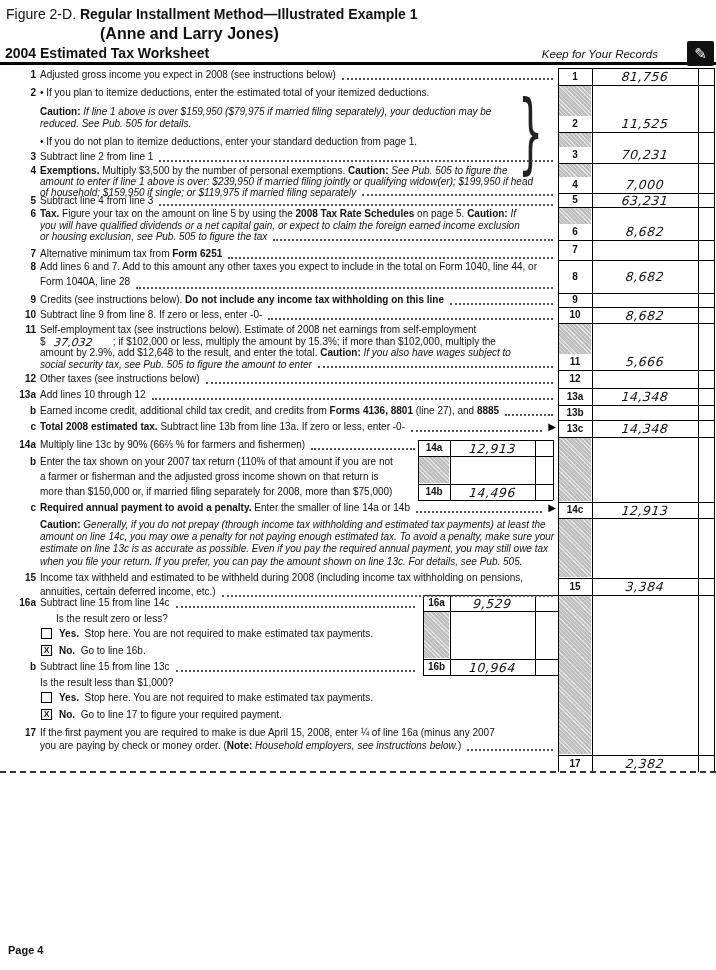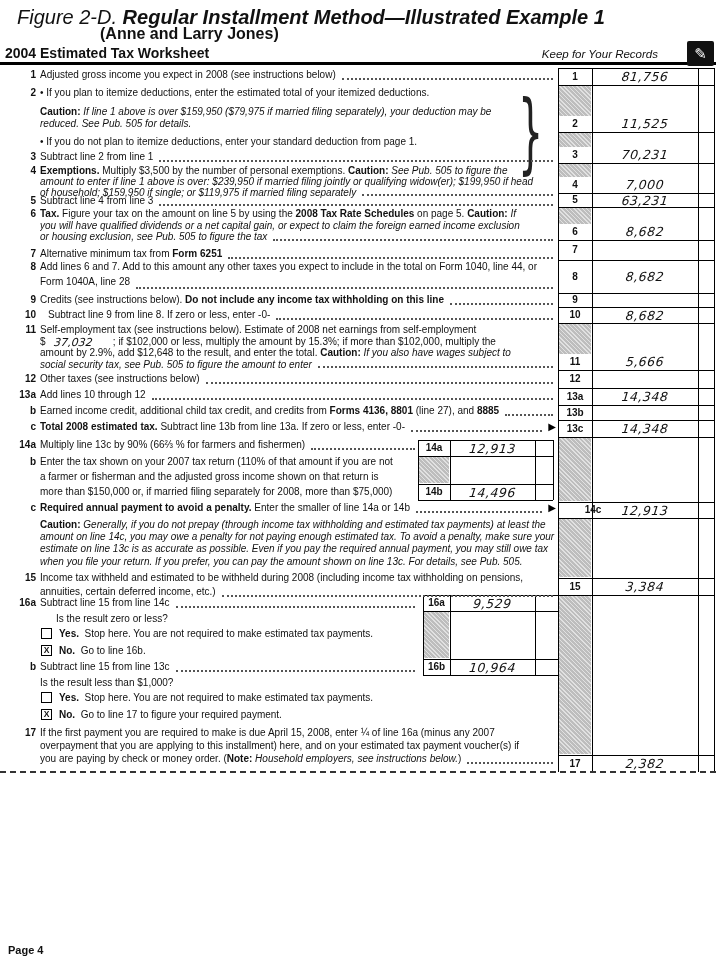--- a/index.html
+++ b/index.html
@@ -1,20 +1,20 @@
 <!DOCTYPE html>
 <html><head>
 <meta charset="utf-8">
 <style>
   html,body{margin:0;padding:0;background:#fff;}
   #page{position:relative;width:716px;height:970px;background:#fff;overflow:hidden;
         font-family:"Liberation Sans", sans-serif;color:#111;}
   .abs{position:absolute;}
   
-  #fig-line{left:17px;top:6px;font-size:20px;white-space:pre;font-style:italic;}
+  #fig-line{left:6px;top:6px;font-size:14px;white-space:pre;}
   #fig-label{font-weight:normal;}
   #fig-title{font-weight:bold;}
   #fig-sub{left:100px;top:25px;font-size:16px;font-weight:bold;}
   #ws-title{left:5px;top:45px;font-size:14px;font-weight:bold;}
   #keep{left:480px;top:48px;width:178px;text-align:right;font-size:11.5px;font-style:italic;}
   #rule{left:0;top:62px;width:716px;height:3px;background:#000;}
   #pencil{left:687px;top:41px;width:27px;height:25px;background:#111;border-radius:2px;
           color:#fff;text-align:center;line-height:25px;font-size:15px;}
   #dashline{left:0;top:771px;width:716px;border-top:2px dashed #333;}
   #pagefoot{left:8px;top:944px;font-size:11px;font-weight:bold;}
@@ -111,21 +111,21 @@
       <div class="cellval" style="position: absolute; left: 592px; top: 307.5px; width: 106px; height: 15px;">8,682</div>
       <div class="shade" style="position: absolute; left: 559px; top: 324px; width: 32px; height: 30px;"></div>
       <div class="cellnum" style="position: absolute; left: 558px; top: 356px; width: 34px; height: 14px;">11</div>
       <div class="cellval" style="position: absolute; left: 592px; top: 354px; width: 106px; height: 16px;">5,666</div>
       <div class="cellnum" style="position: absolute; left: 558px; top: 373px; width: 34px; height: 12px;">12</div>
       <div class="cellnum" style="position: absolute; left: 558px; top: 390.5px; width: 34px; height: 12px;">13a</div>
       <div class="cellval" style="position: absolute; left: 592px; top: 389px; width: 106px; height: 15px;">14,348</div>
       <div class="cellnum" style="position: absolute; left: 558px; top: 406.5px; width: 34px; height: 12px;">13b</div>
       <div class="cellnum" style="position: absolute; left: 558px; top: 422.5px; width: 34px; height: 12px;">13c</div>
       <div class="cellval" style="position: absolute; left: 592px; top: 421px; width: 106px; height: 15px;">14,348</div>
-      <div class="cellnum" style="position: absolute; left: 558px; top: 504px; width: 34px; height: 12px; padding-left: 18px;">14c</div>
+      <div class="cellnum" style="position: absolute; left: 558px; top: 504px; width: 34px; height: 12px;">14c</div>
       <div class="cellval" style="position: absolute; left: 592px; top: 502.5px; width: 106px; height: 15px;">12,913</div>
       <div class="cellnum" style="position: absolute; left: 558px; top: 580.5px; width: 34px; height: 12px;">15</div>
       <div class="cellval" style="position: absolute; left: 592px; top: 579px; width: 106px; height: 15px;">3,384</div>
       <div class="cellnum" style="position: absolute; left: 558px; top: 757.5px; width: 34px; height: 12px;">17</div>
       <div class="cellval" style="position: absolute; left: 592px; top: 756px; width: 106px; height: 15px;">2,382</div>
       <div class="hl" style="position: absolute; left: 418px; top: 440px; width: 135px; height: 1px;"></div>
       <div class="hl" style="position: absolute; left: 418px; top: 456px; width: 135px; height: 1px;"></div>
       <div class="hl" style="position: absolute; left: 418px; top: 484px; width: 135px; height: 1px;"></div>
       <div class="hl" style="position: absolute; left: 418px; top: 500px; width: 135px; height: 1px;"></div>
       <div class="vl" style="position: absolute; left: 418px; top: 440px; width: 1px; height: 60px;"></div>
@@ -246,21 +246,21 @@
       <div class="numlab" style="left: 13px; top: 294px;">9</div>
       <div class="blk" style="position: absolute; left: 40px; top: 294px; width: 516px; height: 12.8px;">
         <div class="bline" style="height: 12.8px;">
           <span class="sn">Credits (see instructions below). </span>
           <span class="sb">Do not include any income tax withholding on this line</span>
           <span class="lead"></span>
         </div>
       </div>
       <div class="numlab" style="left: 13px; top: 309px;">10</div>
       <div class="blk" style="position: absolute; left: 40px; top: 309px; width: 516px; height: 12.8px;">
-        <div class="bline" style="height: 12.8px; margin-left: 8px;">
+        <div class="bline" style="height: 12.8px;">
           <span class="sn">Subtract line 9 from line 8. If zero or less, enter -0-</span>
           <span class="lead"></span>
         </div>
       </div>
       <div class="numlab" style="left: 13px; top: 324px;">11</div>
       <div class="blk" style="position: absolute; left: 40px; top: 324px; width: 516px; height: 46.4px;">
         <div class="bline" style="height: 11.6px;">
           <span class="sn">Self-employment tax (see instructions below). Estimate of 2008 net earnings from self-employment</span>
         </div>
         <div class="bline" style="height: 11.6px;">
@@ -415,23 +415,20 @@
           <span class="sb">No.</span>
           <span class="sn">  Go to line 17 to figure your required payment.</span>
         </div>
       </div>
       <div class="numlab" style="left: 13px; top: 727px;">17</div>
       <div class="blk" style="position: absolute; left: 40px; top: 727px; width: 516px; height: 39px;">
         <div class="bline" style="height: 13px;">
           <span class="sn">If the first payment you are required to make is due April 15, 2008, enter ¼ of line 16a (minus any 2007</span>
         </div>
         <div class="bline" style="height: 13px;">
-          <span class="sn">overpayment that you are applying to this installment) here, and on your estimated tax payment voucher(s) if</span>
-        </div>
-        <div class="bline" style="height: 13px;">
           <span class="sn">you are paying by check or money order. (</span>
           <span class="sb">Note:</span>
           <span class="si"> Household employers, see instructions below.</span>
           <span class="sn">)</span>
           <span class="lead"></span>
         </div>
       </div>
     </div>
 
   <div class="abs" id="dashline"></div>

